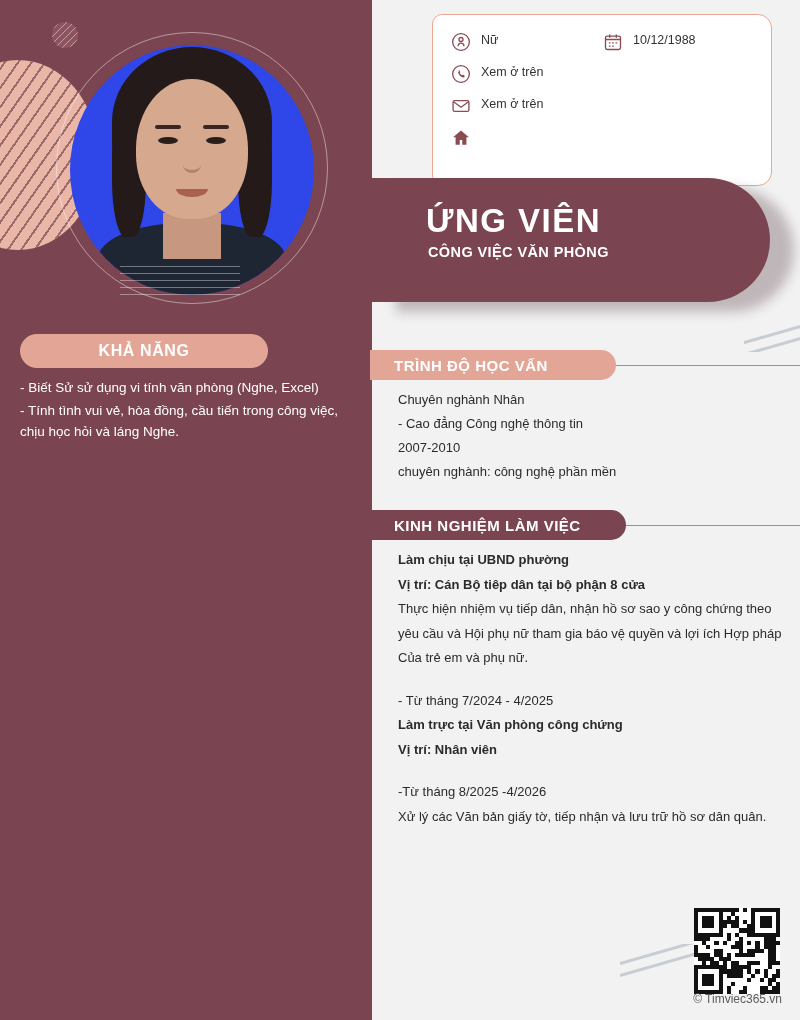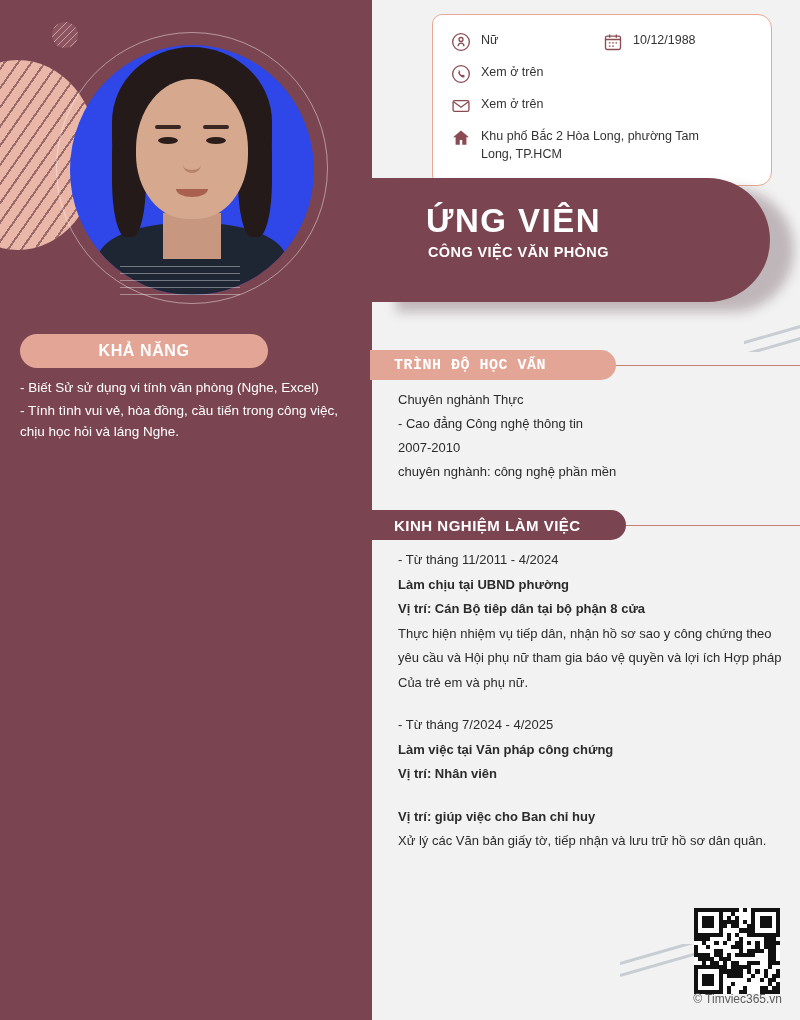--- a/index.html
+++ b/index.html
@@ -155,21 +155,21 @@
     position: absolute;
     left: 60px; top: 14px;
     width: 340px; height: 172px;
     background: #ffffff;
     border: 1px solid #e9a893;
     border-radius: 10px 14px 14px 10px;
   }
   .contact-rows {
     position: absolute; left: 18px; top: 16px; right: 10px;
   }
-  .c-row { display: flex; align-items: flex-start; margin-bottom: 11px; }
+  .c-row { display: flex; align-items: flex-start; margin-bottom: 11px; text-align: right; }
   .c-ico {
     width: 20px; height: 20px; flex: 0 0 20px;
     margin-right: 10px; margin-top: 1px;
     color: #8a4b53;
   }
   .c-ico svg { display: block; width: 20px; height: 20px; }
   .c-txt { font-size: 12.5px; color: #333333; line-height: 18px; }
   .c-row.two-col { justify-content: flex-start; }
   .c-half { display: flex; align-items: flex-start; width: 152px; }
   .c-half.wide { width: auto; }
@@ -221,21 +221,21 @@
     background: #e3a696;
     border-radius: 0 15px 15px 0;
     color: #ffffff;
     font-size: 15px;
     font-weight: bold;
     display: flex; align-items: center;
     padding-left: 24px;
     letter-spacing: .5px;
     z-index: 4;
   }
-  .sec-head.edu { left: -2px; top: 350px; width: 246px; font-family: Liberation Mono, monospace; }
+  .sec-head.edu { left: -2px; top: 350px; width: 246px; }
   .sec-head.exp {
     left: -2px; top: 510px; width: 256px;
     background: #7a4450;
   }
   .sec-rule {
     position: absolute; height: 1px; background: #c97f6e;
     z-index: 2;
   }
   .sec-rule.edu { left: 240px; top: 365px; width: 190px; }
   .sec-rule.exp { left: 252px; top: 525px; width: 178px; }
@@ -364,21 +364,20 @@
           </span>
           <span class="c-txt">Xem ở trên</span>
         </div>
 
         <div class="c-row">
           <span class="c-ico">
             <svg viewBox="0 0 24 24" fill="currentColor">
               <path d="M12 3L2.5 11h3v9h5v-5.5h3V20h5v-9h3z"></path>
             </svg>
           </span>
-          <span class="c-txt" style="width:240px">Khu phố Bắc 2 Hòa Long, phường Tam Long, TP.HCM</span>
         </div>
       </div>
     </div>
 
     <div class="diag-lines">
       <i style="left:-10px; top:46px"></i>
       <i style="left:-10px; top:58px"></i>
       <i style="left:20px; top:70px"></i>
     </div>
   </div>
@@ -387,45 +386,44 @@
   <div class="name-block" style="left:370px">
     <div class="cand-name">ỨNG VIÊN</div>
     <div class="cand-role">CÔNG VIỆC VĂN PHÒNG</div>
   </div>
 
   <div class="sec-head edu" style="left:370px">
     <span>TRÌNH ĐỘ HỌC VẤN</span>
   </div>
   <div class="sec-rule edu" style="left:612px"></div>
   <div class="edu-body" style="left:398px">
-    <div>Chuyên nghành Thực</div>
+    <div>Chuyên nghành Nhân</div>
     <div>- Cao đẳng Công nghệ thông tin</div>
     <div>2007-2010</div>
     <div>chuyên nghành: công nghệ phần mền</div>
   </div>
 
   <div class="sec-head exp" style="left:370px">
     <span>KINH NGHIỆM LÀM VIỆC</span>
   </div>
   <div class="sec-rule exp" style="left:624px"></div>
 
   <div class="exp-body" style="left:398px">
     <div class="exp-block">
-      <div>- Từ tháng 11/2011 - 4/2024</div>
       <div class="b">Làm chịu tại UBND phường</div>
       <div class="b">Vị trí: Cán Bộ tiêp dân tại bộ phận 8 cửa</div>
       <div>Thực hiện nhiệm vụ tiếp dân, nhận hồ sơ sao y công chứng theo yêu cầu và Hội phụ nữ tham gia báo vệ quyền và lợi ích Hợp pháp Của trẻ em và phụ nữ.</div>
     </div>
     <div class="exp-block">
       <div> - Từ tháng 7/2024 - 4/2025</div>
-      <div class="b">Làm việc tại Văn pháp công chứng</div>
+      <div class="b">Làm trực tại Văn phòng công chứng</div>
       <div class="b">Vị trí: Nhân viên</div>
     </div>
     <div class="exp-block">
-      <div class="b">Vị trí: giúp việc cho Ban chỉ huy</div>
+      <div> -Từ tháng 8/2025 -4/2026</div>
       <div>Xử lý các Văn bản giấy tờ, tiếp nhận và lưu trữ hồ sơ dân quân.</div>
     </div>
   </div>
 
   <div class="footer-lines">
     <i style="left:0; top:18px"></i>
     <i style="left:0; top:30px"></i>
   </div>
 
   <div class="qr" id="qr">

